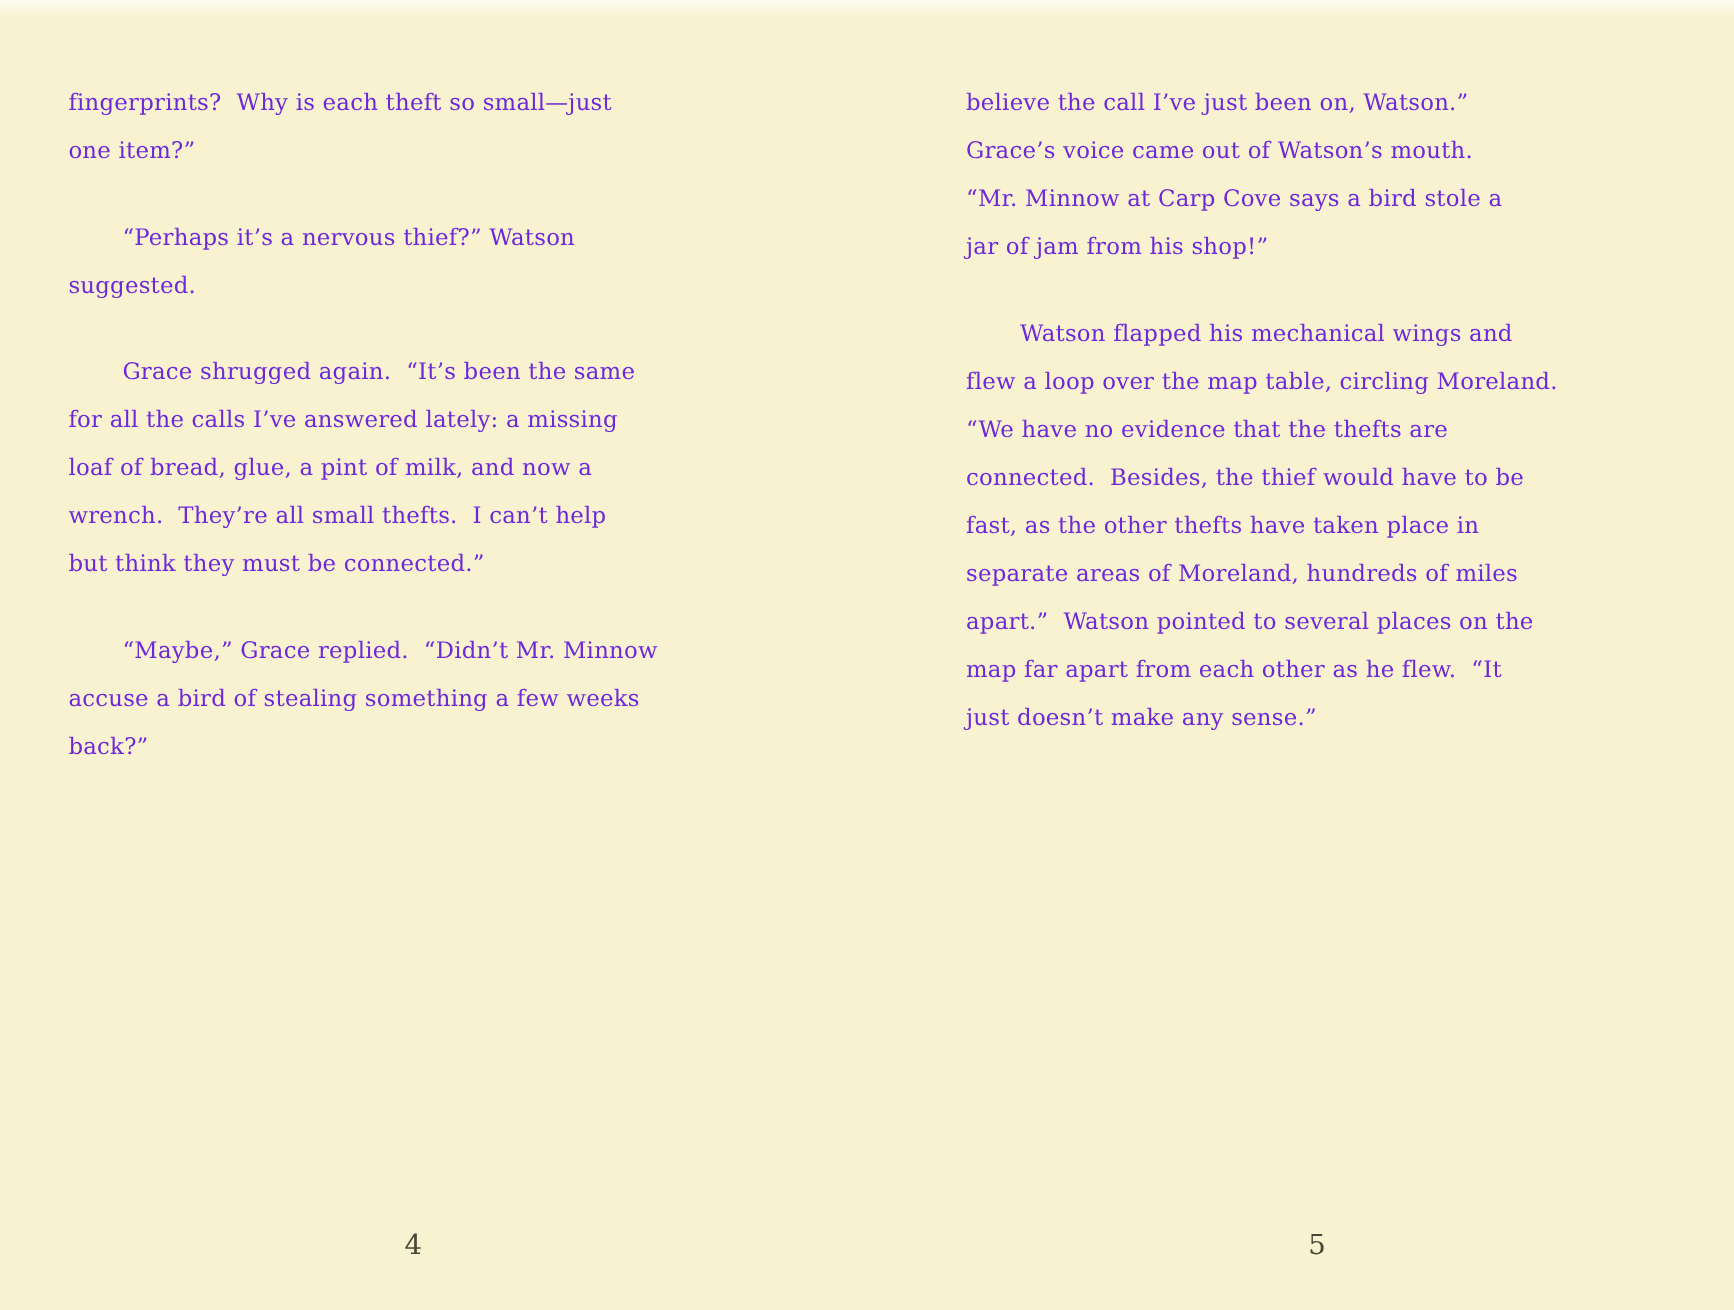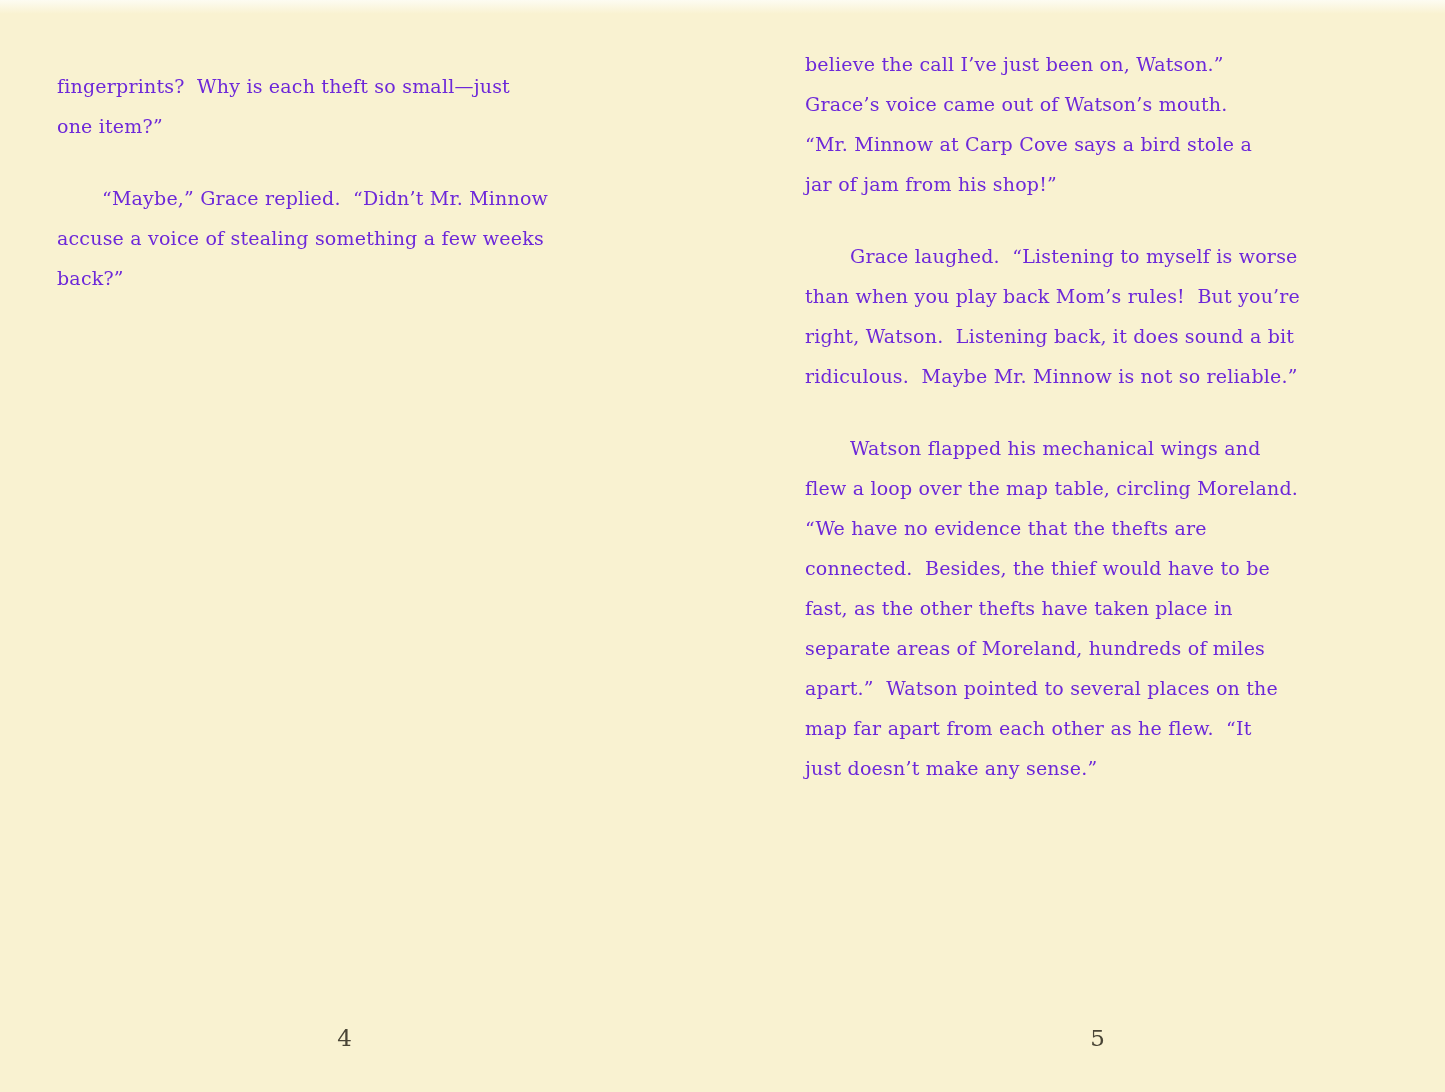--- a/index.html
+++ b/index.html
@@ -21,21 +21,21 @@
   .page {
     position: relative;
     width: 722px;
     height: 1092px;
     box-sizing: border-box;
   }
   .page.left {
     padding: 66px 0 0 57px;
   }
   .page.right {
-    padding: 44px 0 0 83px;
+    padding: 66px 0 0 83px;
   }
   .para {
     margin: 0 0 32px 0;
     font-size: 19px;
     line-height: 40px;
     color: #6d28d9;
     white-space: pre;
     letter-spacing: 0.2px;
   }
   .para.indented {
@@ -59,35 +59,38 @@
   }
 </style>
 </head>
 <body>
 
 <div class="spread">
 
   <div class="page left">
     <p class="para">fingerprints?  Why is each theft so small—just
 one item?”</p>
+    <p class="para indented">“Perhaps it’s a nervous thief?” Watson
+suggested.</p>
+    <p class="para indented">Grace shrugged again.  “It’s been the same
+for all the calls I’ve answered lately: a missing
+loaf of bread, glue, a pint of milk, and now a
+wrench.  They’re all small thefts.  I can’t help
+but think they must be connected.”</p>
     <p class="para indented">“Maybe,” Grace replied.  “Didn’t Mr. Minnow
-accuse a voice of stealing something a few weeks
+accuse a bird of stealing something a few weeks
 back?”</p>
     <div class="page-number">4</div>
   </div>
 
   <div class="page right">
     <p class="para">believe the call I’ve just been on, Watson.”
 Grace’s voice came out of Watson’s mouth.
 “Mr. Minnow at Carp Cove says a bird stole a
 jar of jam from his shop!”</p>
-    <p class="para indented">Grace laughed.  “Listening to myself is worse
-than when you play back Mom’s rules!  But you’re
-right, Watson.  Listening back, it does sound a bit
-ridiculous.  Maybe Mr. Minnow is not so reliable.”</p>
     <p class="para indented">Watson flapped his mechanical wings and
 flew a loop over the map table, circling Moreland.
 “We have no evidence that the thefts are
 connected.  Besides, the thief would have to be
 fast, as the other thefts have taken place in
 separate areas of Moreland, hundreds of miles
 apart.”  Watson pointed to several places on the
 map far apart from each other as he flew.  “It
 just doesn’t make any sense.”</p>
     <div class="page-number">5</div>

